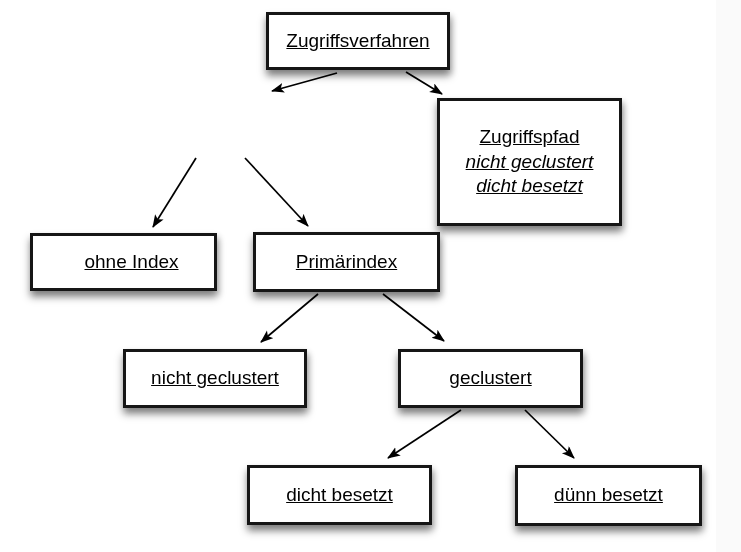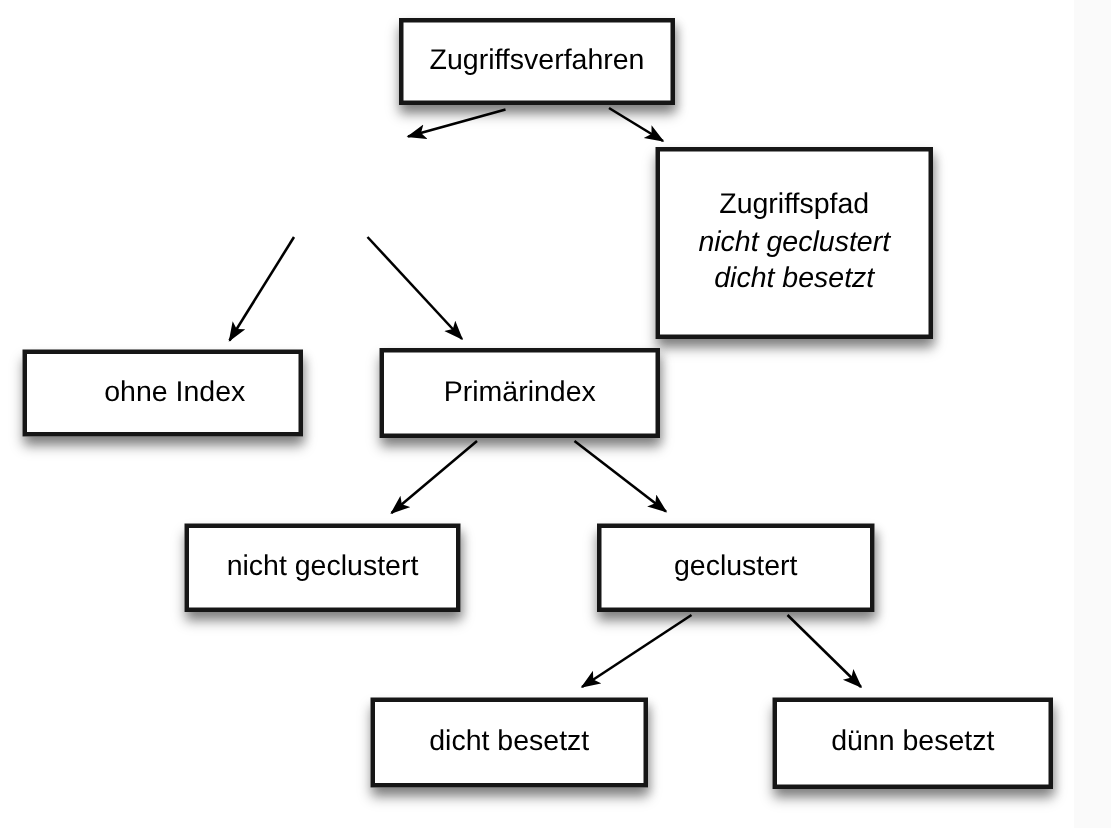--- a/index.html
+++ b/index.html
@@ -38,29 +38,30 @@
     border: 3px solid #161616;
     box-shadow: 0 6px 8px rgba(0,0,0,0.40), 2px 4px 6px rgba(0,0,0,0.18);
     display: flex;
     flex-direction: column;
     align-items: center;
     justify-content: center;
     text-align: center;
     color: #000000;
     font-size: 19px;
     line-height: 1.3;
+    text-decoration: underline;
   }
   .node .em {
     font-style: italic;
   }
   
   .n-root            { left: 266px; top: 12px;  width: 184px; height: 58px; }
   .n-dateiorg        { left: 122px; top: 97px;  width: 185px; height: 59px; }
   .n-zugriffspfad    { left: 437px; top: 98px;  width: 185px; height: 128px; }
-  .n-ohne-index      { left: 15px;  top: 233px; width: 187px; height: 58px; padding-left: 16px; }
+  .n-ohne-index      { left: 30px;  top: 233px; width: 187px; height: 58px; padding-left: 16px; }
   .n-primaerindex    { left: 253px; top: 232px; width: 187px; height: 60px; align-items: center; }
   .n-nicht-gecl      { left: 123px; top: 349px; width: 184px; height: 59px; }
   .n-geclustert      { left: 398px; top: 349px; width: 185px; height: 59px; }
   .n-dicht-besetzt   { left: 247px; top: 465px; width: 185px; height: 60px; }
   .n-duenn-besetzt   { left: 515px; top: 465px; width: 187px; height: 61px; }
 </style>
 </head>
 <body>
 
 <div class="stage">

